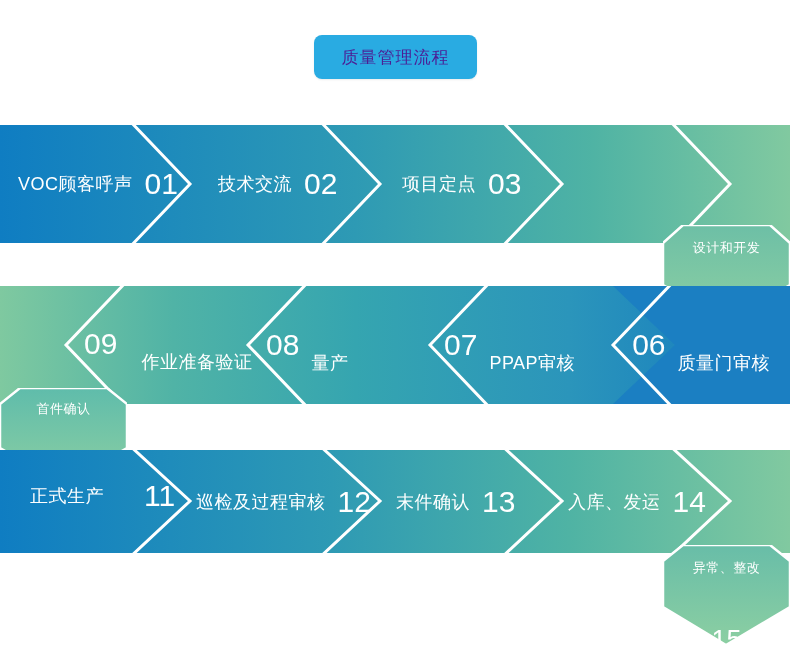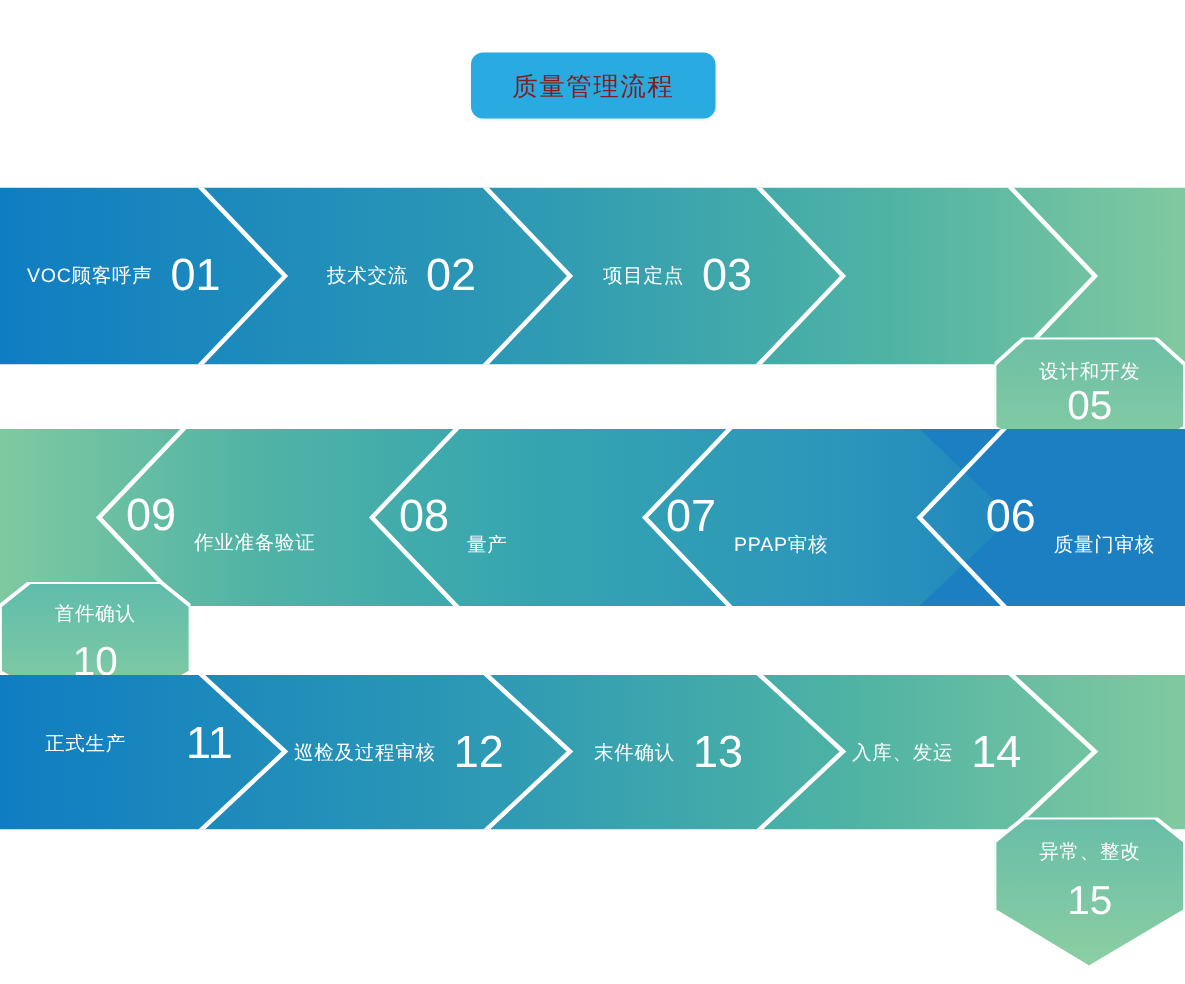--- a/index.html
+++ b/index.html
@@ -12,21 +12,21 @@
   }
   #stage{position:absolute;left:0;top:0;width:790px;height:656px;}
 
   
   .title-badge{
     position:absolute;
     left:314px;top:35px;width:163px;height:44px;
     background:#29abe2;
     border-radius:8px;
     display:flex;align-items:center;justify-content:center;
-    color:#7f1d1d;
+    color:#4c1d95;
     font-size:17px;
     letter-spacing:1px;
     box-shadow:0 1px 2px rgba(0,0,0,.08);
   }
 
   
   .row{position:absolute;left:0;width:790px;}
   .row-svg{position:absolute;left:0;top:0;}
   .row1{top:125px;height:118px;}
   .row2{top:286px;height:118px;}
@@ -34,39 +34,39 @@
 
   
   .seg-label{
     position:absolute;
     display:flex;align-items:center;
     color:#ffffff;
     white-space:nowrap;
     pointer-events:none;
   }
   .seg-text{
-    font-size:13px;
+    font-size:18px;
     letter-spacing:.5px;
   }
   .seg-num{
     font-size:30px;
     font-weight:300;
     letter-spacing:0px;
     line-height:1;
   }
   .gap-l{margin-right:12px;}
   .gap-r{margin-left:12px;margin-top:36px;}
 
   
   .conn{position:absolute;}
   .conn-svg{position:absolute;left:0;top:0;}
   .conn-label{
     position:absolute;left:0;top:0;width:100%;
     display:flex;flex-direction:column;align-items:center;
-    color:#ffffff;pointer-events:none;
+    color:#ffffff;pointer-events:none;gap:40px;
   }
   .conn-text{font-size:13px;letter-spacing:.5px;}
   .conn-num{font-size:27px;font-weight:300;line-height:1;}
 </style>
 </head>
 <body>
 
 <div id="stage">
 
   <div class="title-badge">质量管理流程</div>
@@ -149,21 +149,21 @@
       <span class="seg-text gap-r">质量门审核</span>
     </div>
     <div class="seg-label" style="left:444px;top:0;height:118px;">
       <span class="seg-num">07</span>
       <span class="seg-text gap-r">PPAP审核</span>
     </div>
     <div class="seg-label" style="left:266px;top:0;height:118px;">
       <span class="seg-num">08</span>
       <span class="seg-text gap-r">量产</span>
     </div>
-    <div class="seg-label" style="left:84px;top:0;height:116px;">
+    <div class="seg-label" style="left:84px;top:0;height:116px;gap:12px;">
       <span class="seg-num">09</span>
       <span class="seg-text gap-r">作业准备验证</span>
     </div>
   </div>
 
   <div class="conn" style="left:0px;top:388px;width:127px;height:96px;">
     <svg class="conn-svg" width="127" height="96" viewBox="0 0 127 96">
       <defs>
         <linearGradient id="g10" x1="0" y1="0" x2="0" y2="1">
           <stop offset="0" stop-color="#5fbcab"></stop>

